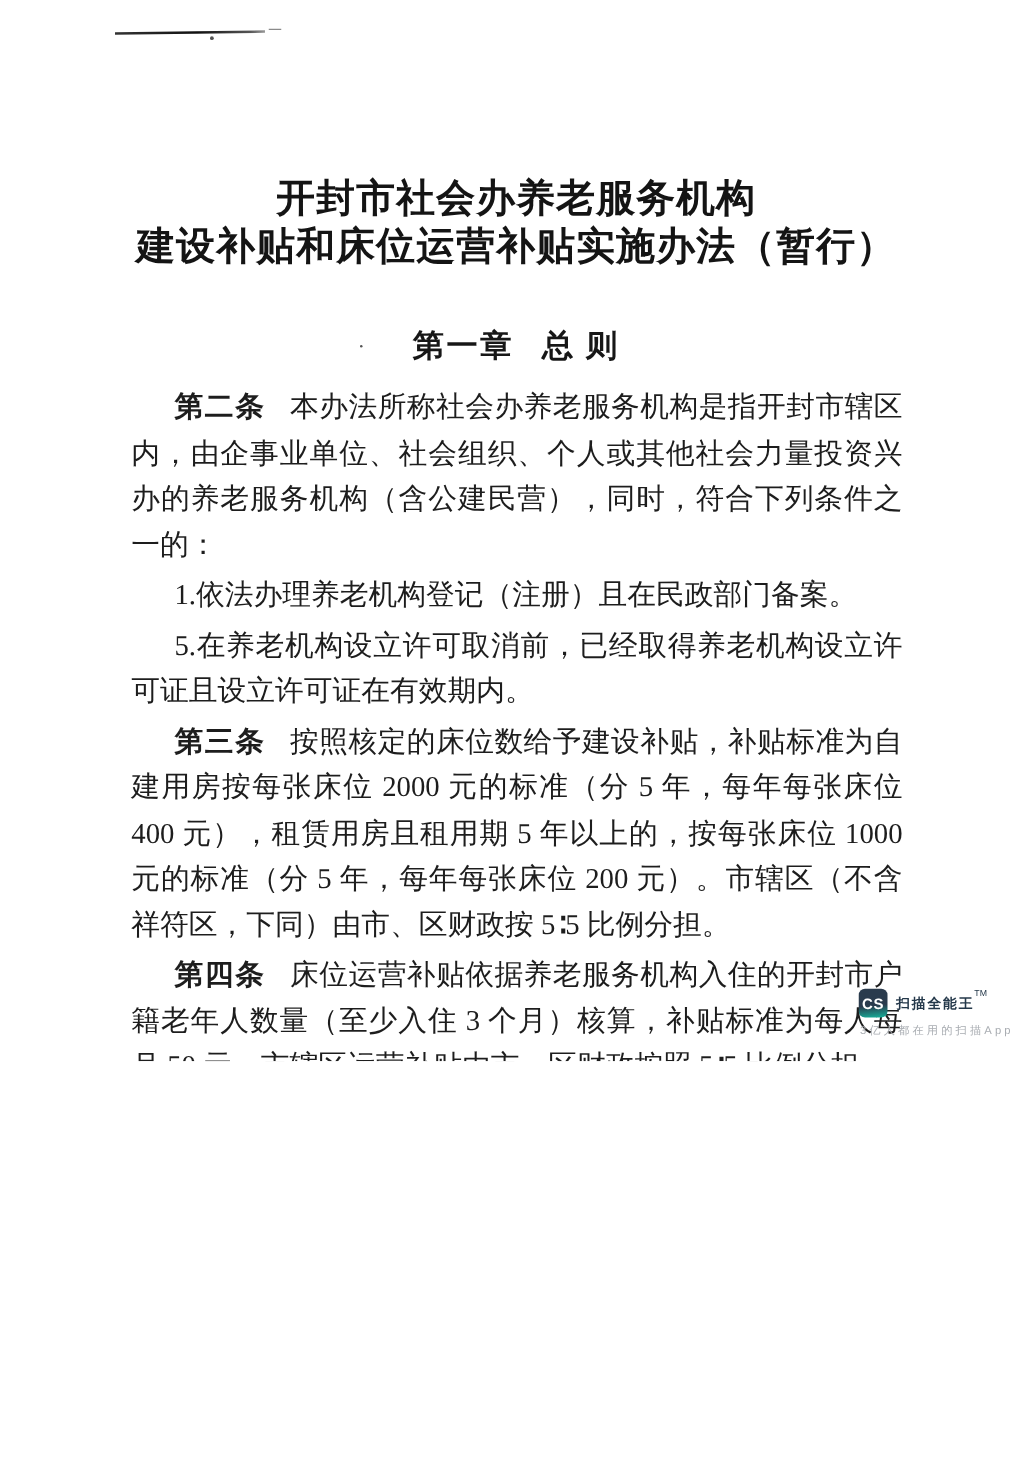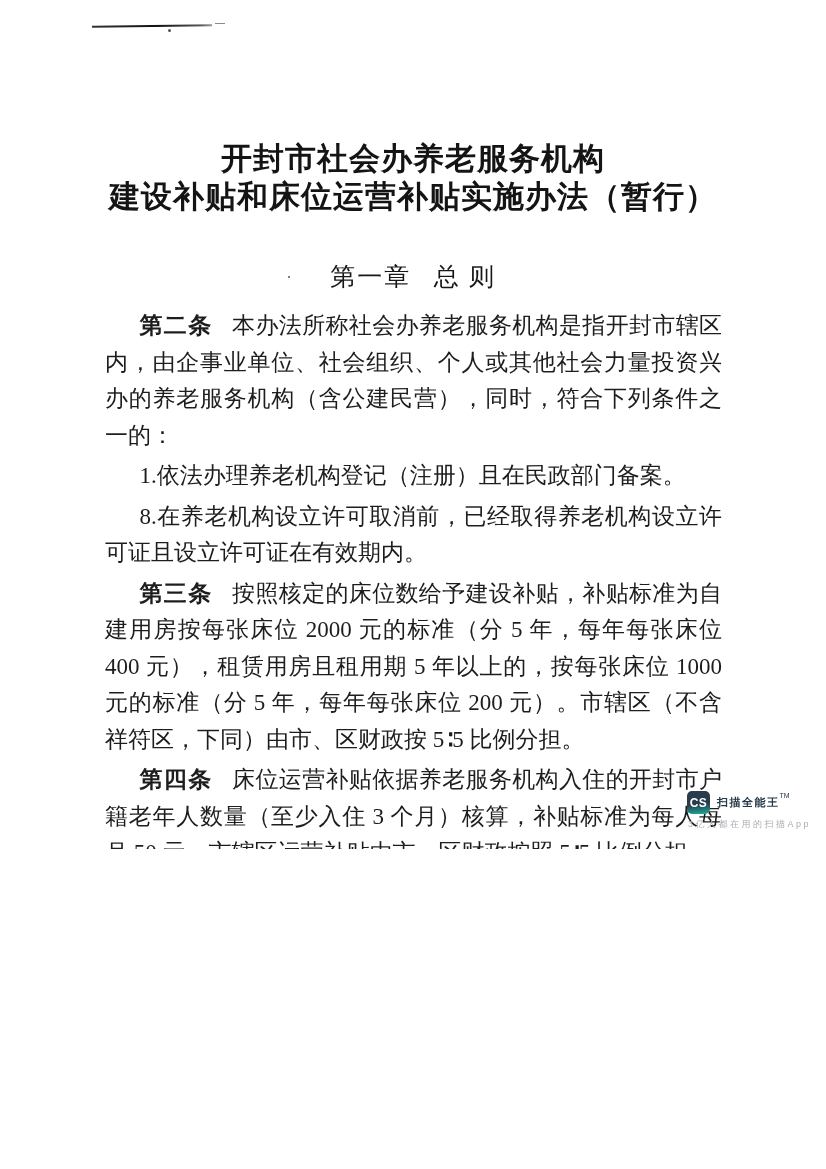--- a/index.html
+++ b/index.html
@@ -53,21 +53,21 @@
     font-weight: bold;
     color: #141414;
     letter-spacing: 1px;
   }
   .title .tl { display: block; }
 
   .chapter {
     margin: 44px 52px 0 52px;
     text-align: center;
     font-size: 25px;
-    font-weight: normal;
+    font-weight: bold;
     color: #171717;
     letter-spacing: 2px;
   }
   .chapter .gap { display: inline-block; width: 0.9em; }
 
   .doc-body {
     margin: 15px 104px 0 105px;
     width: 617px;
     font-size: 23px;
     line-height: 36.5px;
@@ -164,21 +164,21 @@
     <span class="tl">建设补贴和床位运营补贴实施办法（暂行）</span>
   </h1>
 
   <h2 class="chapter">
     <span>第一章</span><span class="gap"></span><span>总 则</span>
   </h2>
 
   <div class="doc-body">
     <p><span class="lead">第二条</span><span>本办法所称社会办养老服务机构是指开封市辖区内，由企事业单位、社会组织、个人或其他社会力量投资兴办的养老服务机构（含公建民营），同时，符合下列条件之一的：</span></p>
     <p><span>1.依法办理养老机构登记（注册）且在民政部门备案。</span></p>
-    <p><span>8.在养老机构设立许可取消前，已经取得养老机构设立许可证且设立许可证在有效期内。</span></p>
+    <p><span>5.在养老机构设立许可取消前，已经取得养老机构设立许可证且设立许可证在有效期内。</span></p>
     <p><span class="lead">第三条</span><span>按照核定的床位数给予建设补贴，补贴标准为自建用房按每张床位 2000 元的标准（分 5 年，每年每张床位 400 元），租赁用房且租用期 5 年以上的，按每张床位 1000 元的标准（分 5 年，每年每张床位 200 元）。市辖区（不含祥符区，下同）由市、区财政按 5∶5 比例分担。</span></p>
     <p><span class="lead">第四条</span><span>床位运营补贴依据养老服务机构入住的开封市户籍老年人数量（至少入住 3 个月）核算，补贴标准为每人每月 50 元。市辖区运营补贴由市、区财政按照 5∶5 比例分担。</span></p>
   </div>
 
   <div class="pagenum">
     <span class="pn-inner">— 3 —</span>
   </div>
 
   <div class="watermark">
     <div class="wm-row">

